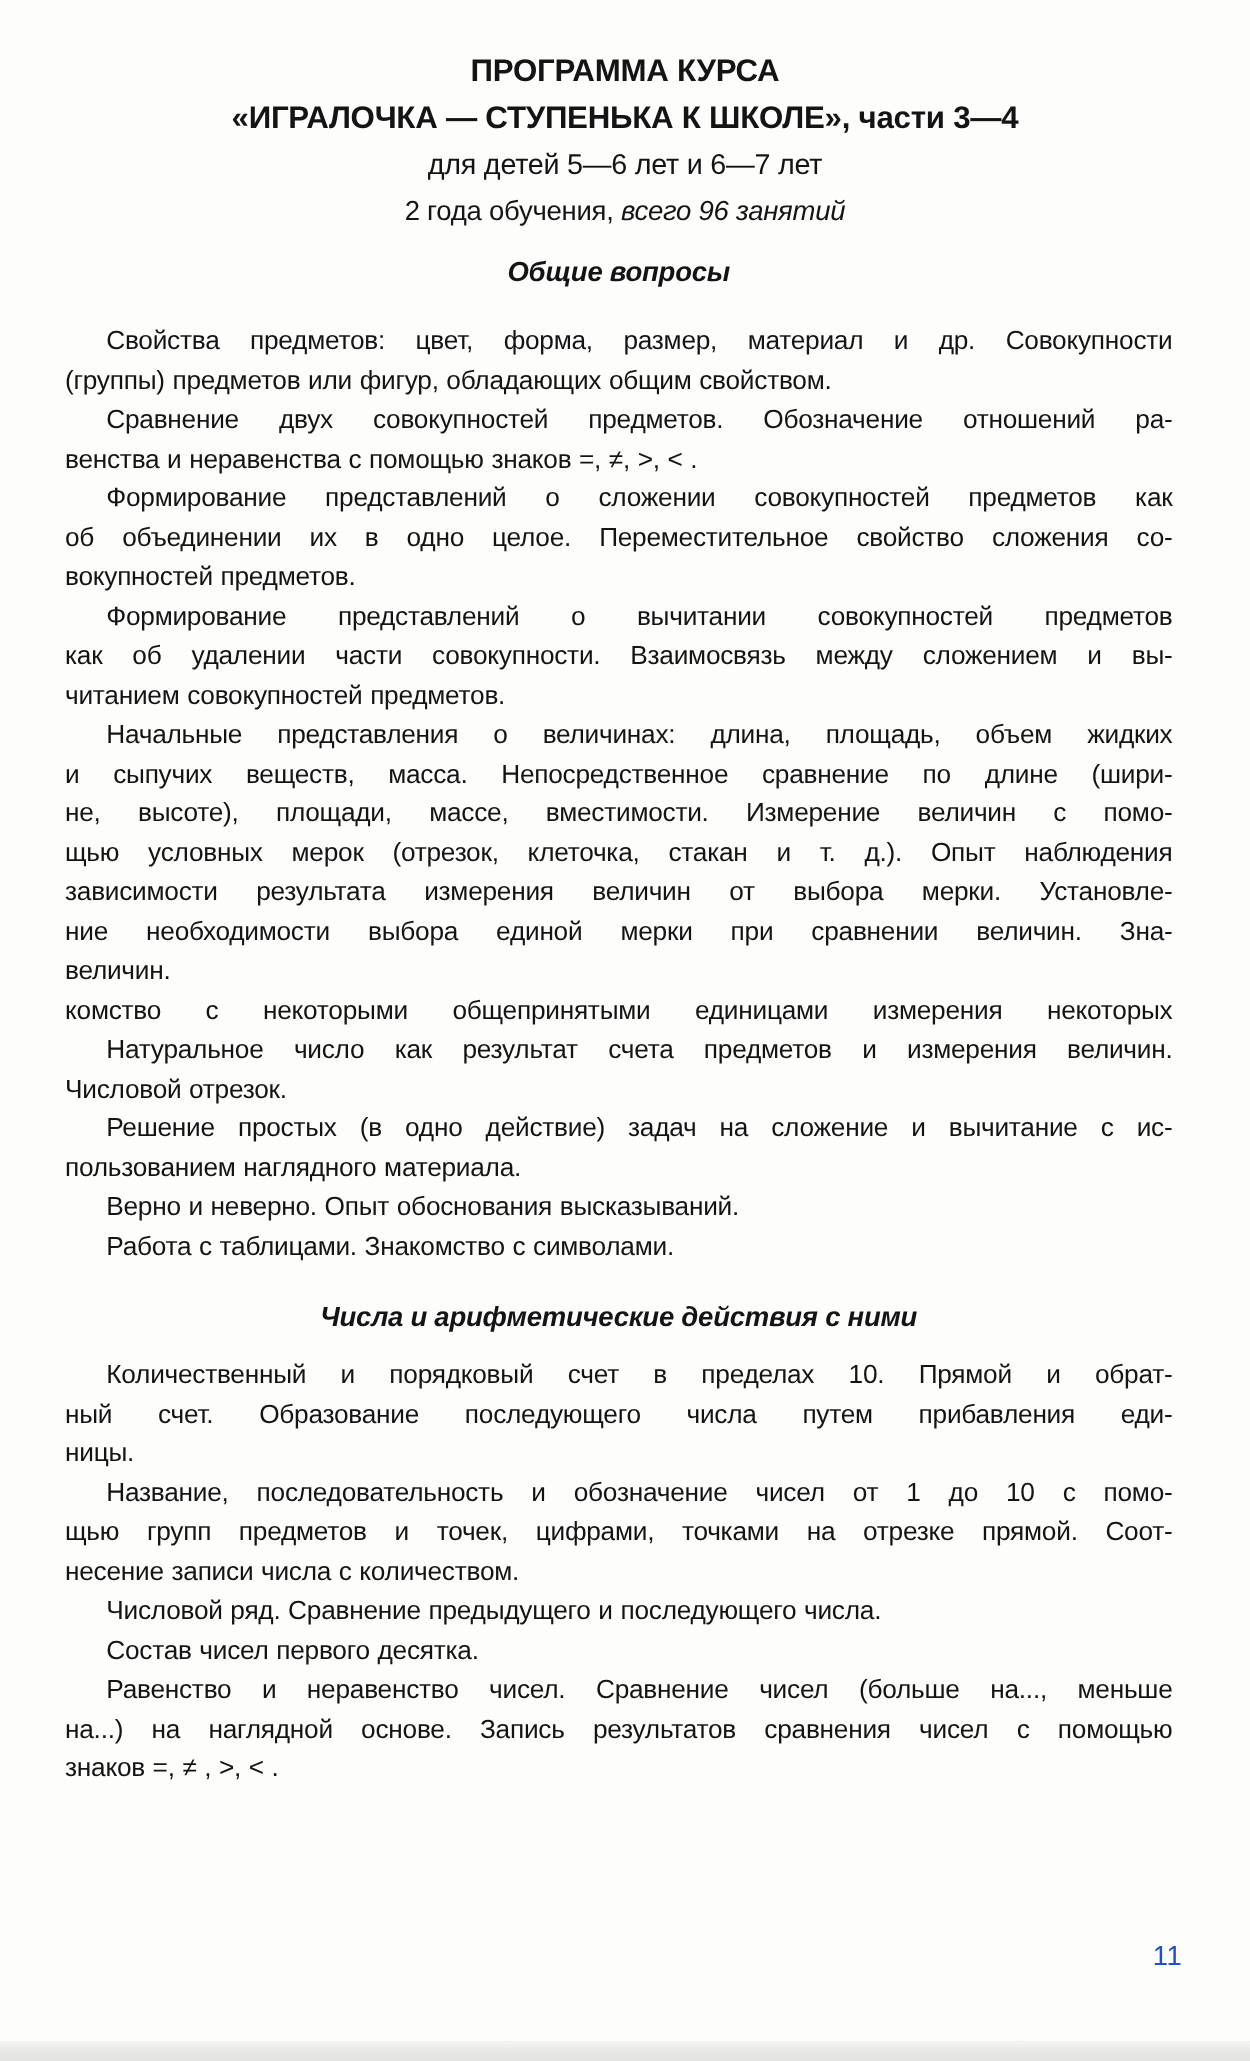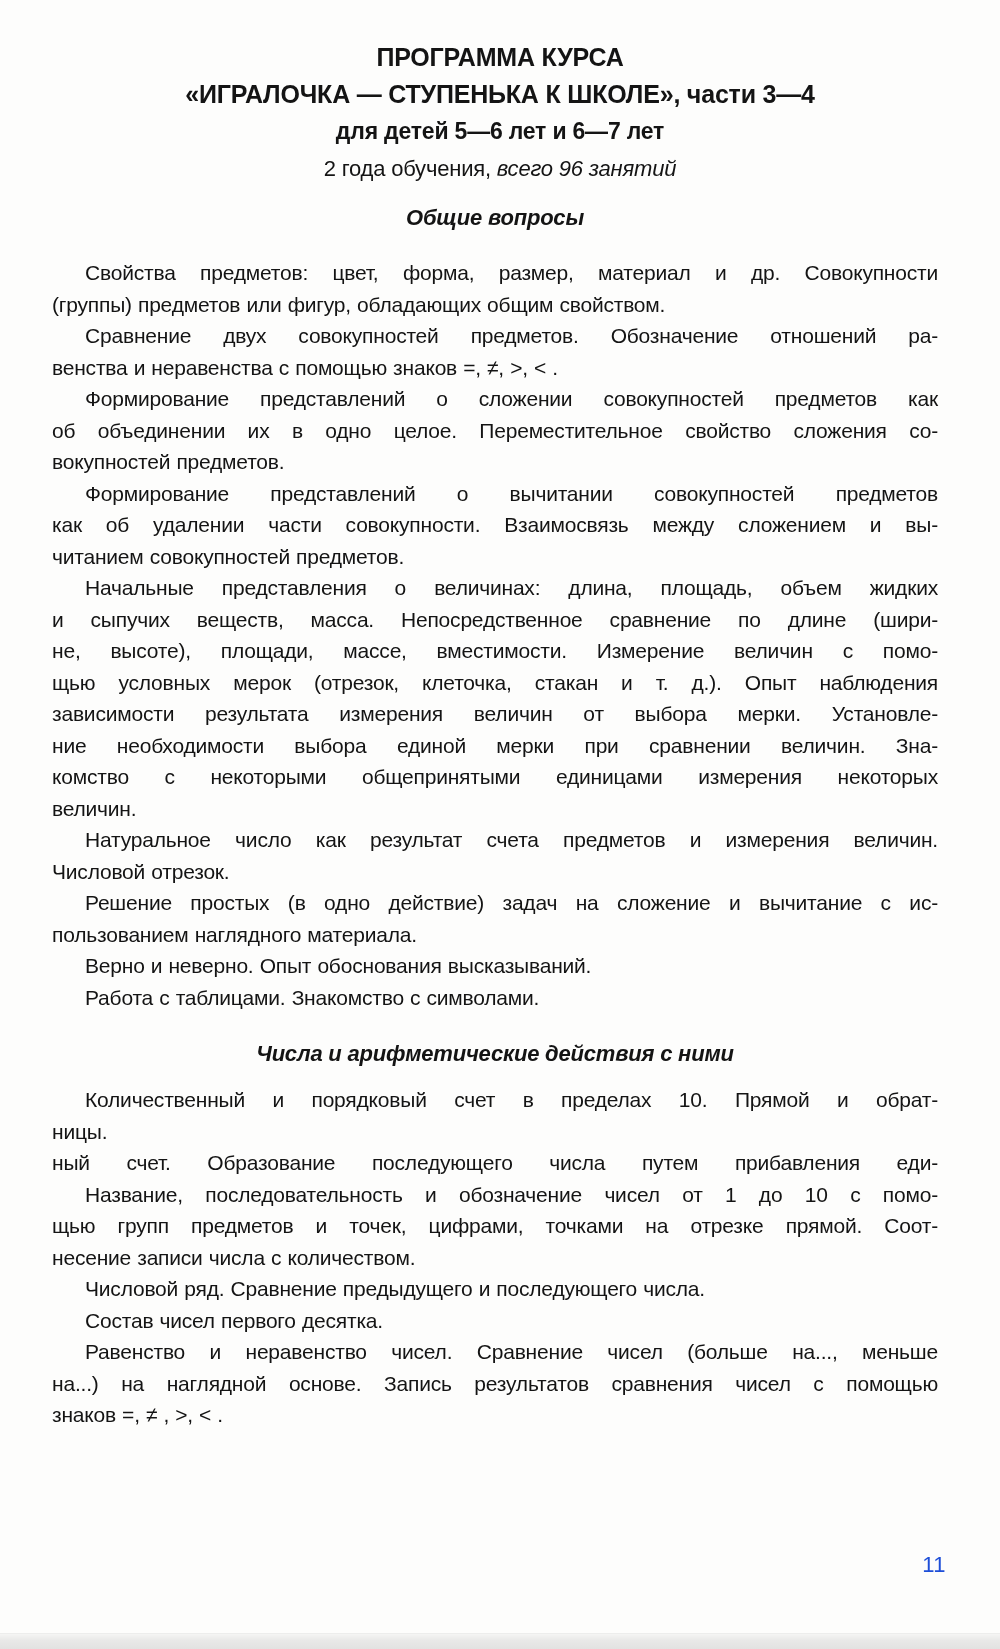--- a/index.html
+++ b/index.html
@@ -21,21 +21,21 @@
     padding-top: 39px;
     text-align: center;
   }
   .title-line {
     line-height: 37px;
     letter-spacing: -0.2px;
     white-space: nowrap;
   }
   .title-line:nth-child(1) { font-size: 25px; font-weight: bold; }
   .title-line:nth-child(2) { font-size: 25px; font-weight: bold; }
-  .title-line:nth-child(3) { font-size: 23px; font-weight: bold; }
+  .title-line:nth-child(3) { font-size: 23px; font-weight: normal; }
   .title-line:nth-child(4) { font-size: 22px; font-weight: normal; }
   .title-line i { font-style: italic; }
 
   .content {
     margin: 0 62px 0 52px;
   }
   .section-heading {
     font-size: 22px;
     font-weight: bold;
     font-style: italic;
@@ -123,44 +123,44 @@
           <div class="pline justify">как об удалении части совокупности. Взаимосвязь между сложением и вы-</div>
           <div class="pline last">читанием совокупностей предметов.</div>
         </div>
         <div class="paragraph">
           <div class="pline justify first">Начальные представления о величинах: длина, площадь, объем жидких</div>
           <div class="pline justify">и сыпучих веществ, масса. Непосредственное сравнение по длине (шири-</div>
           <div class="pline justify">не, высоте), площади, массе, вместимости. Измерение величин с помо-</div>
           <div class="pline justify">щью условных мерок (отрезок, клеточка, стакан и т. д.). Опыт наблюдения</div>
           <div class="pline justify">зависимости результата измерения величин от выбора мерки. Установле-</div>
           <div class="pline justify">ние необходимости выбора единой мерки при сравнении величин. Зна-</div>
+          <div class="pline last">величин.</div>
           <div class="pline justify">комство с некоторыми общепринятыми единицами измерения некоторых</div>
-          <div class="pline last">величин.</div>
         </div>
         <div class="paragraph">
           <div class="pline justify first">Натуральное число как результат счета предметов и измерения величин.</div>
           <div class="pline last">Числовой отрезок.</div>
         </div>
         <div class="paragraph">
           <div class="pline justify first">Решение простых (в одно действие) задач на сложение и вычитание с ис-</div>
           <div class="pline last">пользованием наглядного материала.</div>
         </div>
         <div class="paragraph">
           <div class="pline last first">Верно и неверно. Опыт обоснования высказываний.</div>
         </div>
         <div class="paragraph">
           <div class="pline last first">Работа с таблицами. Знакомство с символами.</div>
         </div>
       </div>
       <div class="section">
         <div class="section-heading">Числа и арифметические действия с ними</div>
         <div class="paragraph">
           <div class="pline justify first">Количественный и порядковый счет в пределах 10. Прямой и обрат-</div>
+          <div class="pline justify">ный счет. Образование последующего числа путем прибавления еди-</div>
           <div class="pline last">ницы.</div>
-          <div class="pline justify">ный счет. Образование последующего числа путем прибавления еди-</div>
         </div>
         <div class="paragraph">
           <div class="pline justify first">Название, последовательность и обозначение чисел от 1 до 10 с помо-</div>
           <div class="pline justify">щью групп предметов и точек, цифрами, точками на отрезке прямой. Соот-</div>
           <div class="pline last">несение записи числа с количеством.</div>
         </div>
         <div class="paragraph">
           <div class="pline last first">Числовой ряд. Сравнение предыдущего и последующего числа.</div>
         </div>
         <div class="paragraph">

